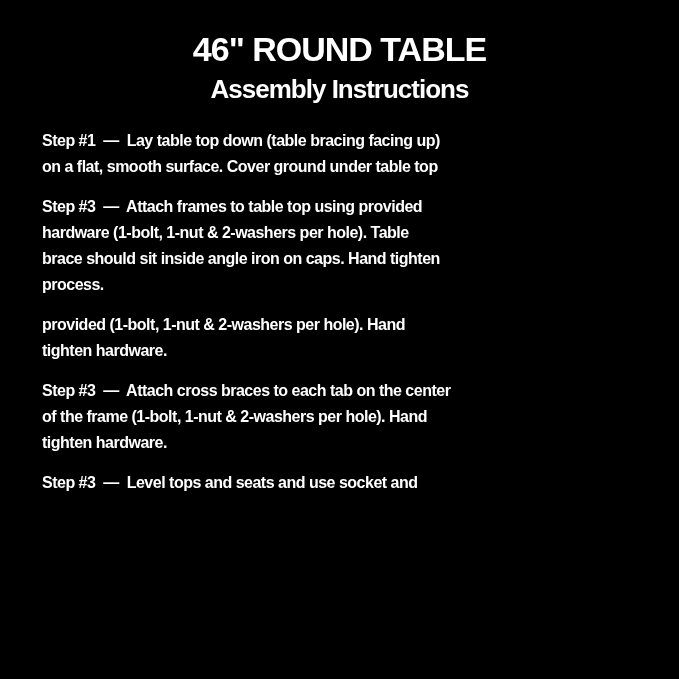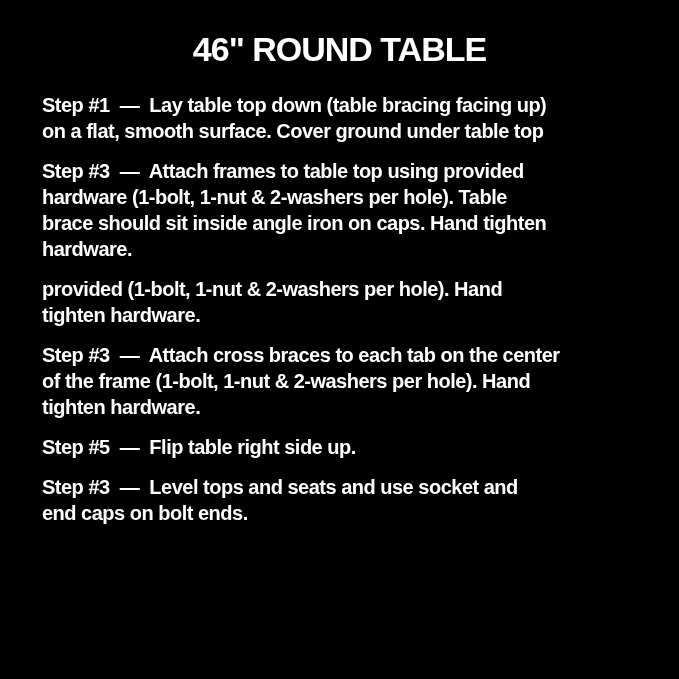--- a/index.html
+++ b/index.html
@@ -38,60 +38,57 @@
   }
   .steps {
     margin-top: 24px;
     padding-left: 42px;
     padding-right: 30px;
   }
   .step {
     margin-bottom: 14px;
   }
   .step-line {
-    font-size: 20px;
+    font-size: 16px;
     line-height: 26px;
     letter-spacing: -0.5px;
     white-space: pre;
   }
 </style>
 </head>
 <body>
 
 <div class="frame">
   <div class="header">
     <div class="title">46" ROUND TABLE</div>
+    <div class="subtitle">Assembly Instructions</div>
   </div>
 
   <div class="steps">
     <div class="step">
       <div class="step-line">Step #1  —  Lay table top down (table bracing facing up)</div>
       <div class="step-line">on a flat, smooth surface. Cover ground under table top</div>
     </div>
 
     <div class="step">
       <div class="step-line">Step #3  —  Attach frames to table top using provided</div>
       <div class="step-line">hardware (1-bolt, 1-nut &amp; 2-washers per hole). Table</div>
       <div class="step-line">brace should sit inside angle iron on caps. Hand tighten</div>
-      <div class="step-line">hardware.</div>
+      <div class="step-line">process.</div>
     </div>
 
     <div class="step">
       <div class="step-line">provided (1-bolt, 1-nut &amp; 2-washers per hole). Hand</div>
       <div class="step-line">tighten hardware.</div>
     </div>
 
     <div class="step">
       <div class="step-line">Step #3  —  Attach cross braces to each tab on the center</div>
       <div class="step-line">of the frame (1-bolt, 1-nut &amp; 2-washers per hole). Hand</div>
       <div class="step-line">tighten hardware.</div>
     </div>
 
-    <div class="step">
-      <div class="step-line">Step #5  —  Flip table right side up.</div>
-    </div>
 
     <div class="step">
       <div class="step-line">Step #3  —  Level tops and seats and use socket and</div>
-      <div class="step-line">end caps on bolt ends.</div>
     </div>
   </div>
 </div>
 
 </body></html>

